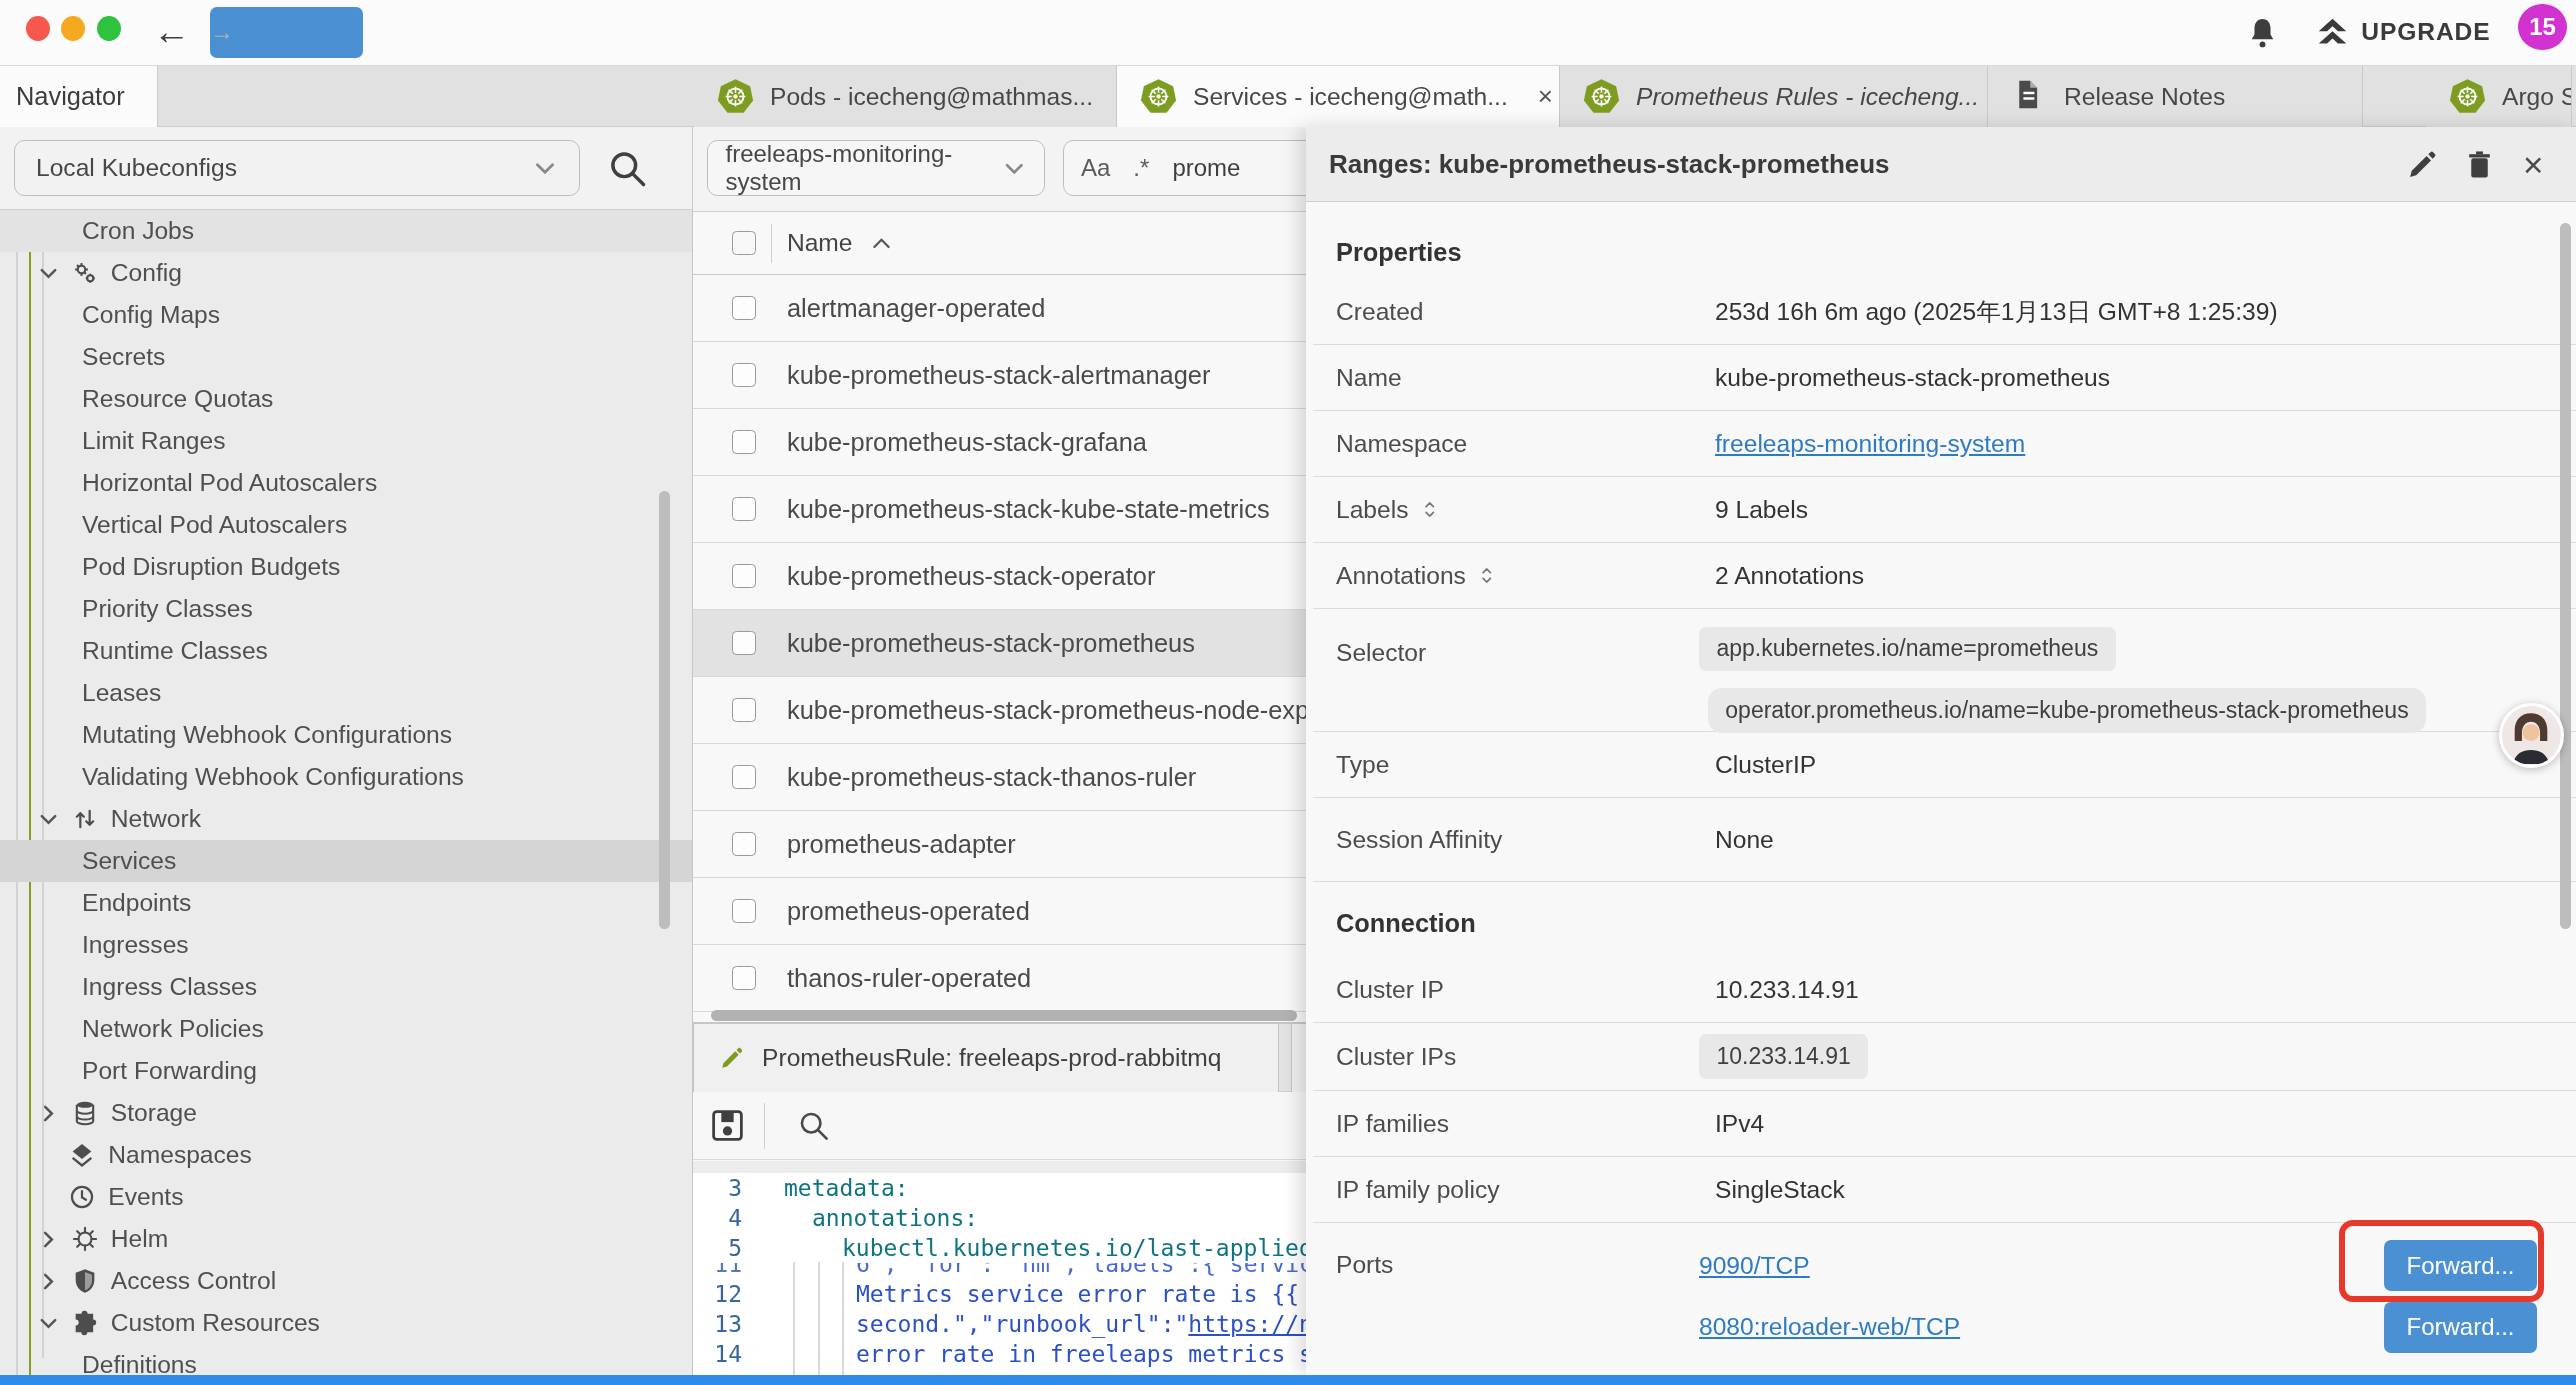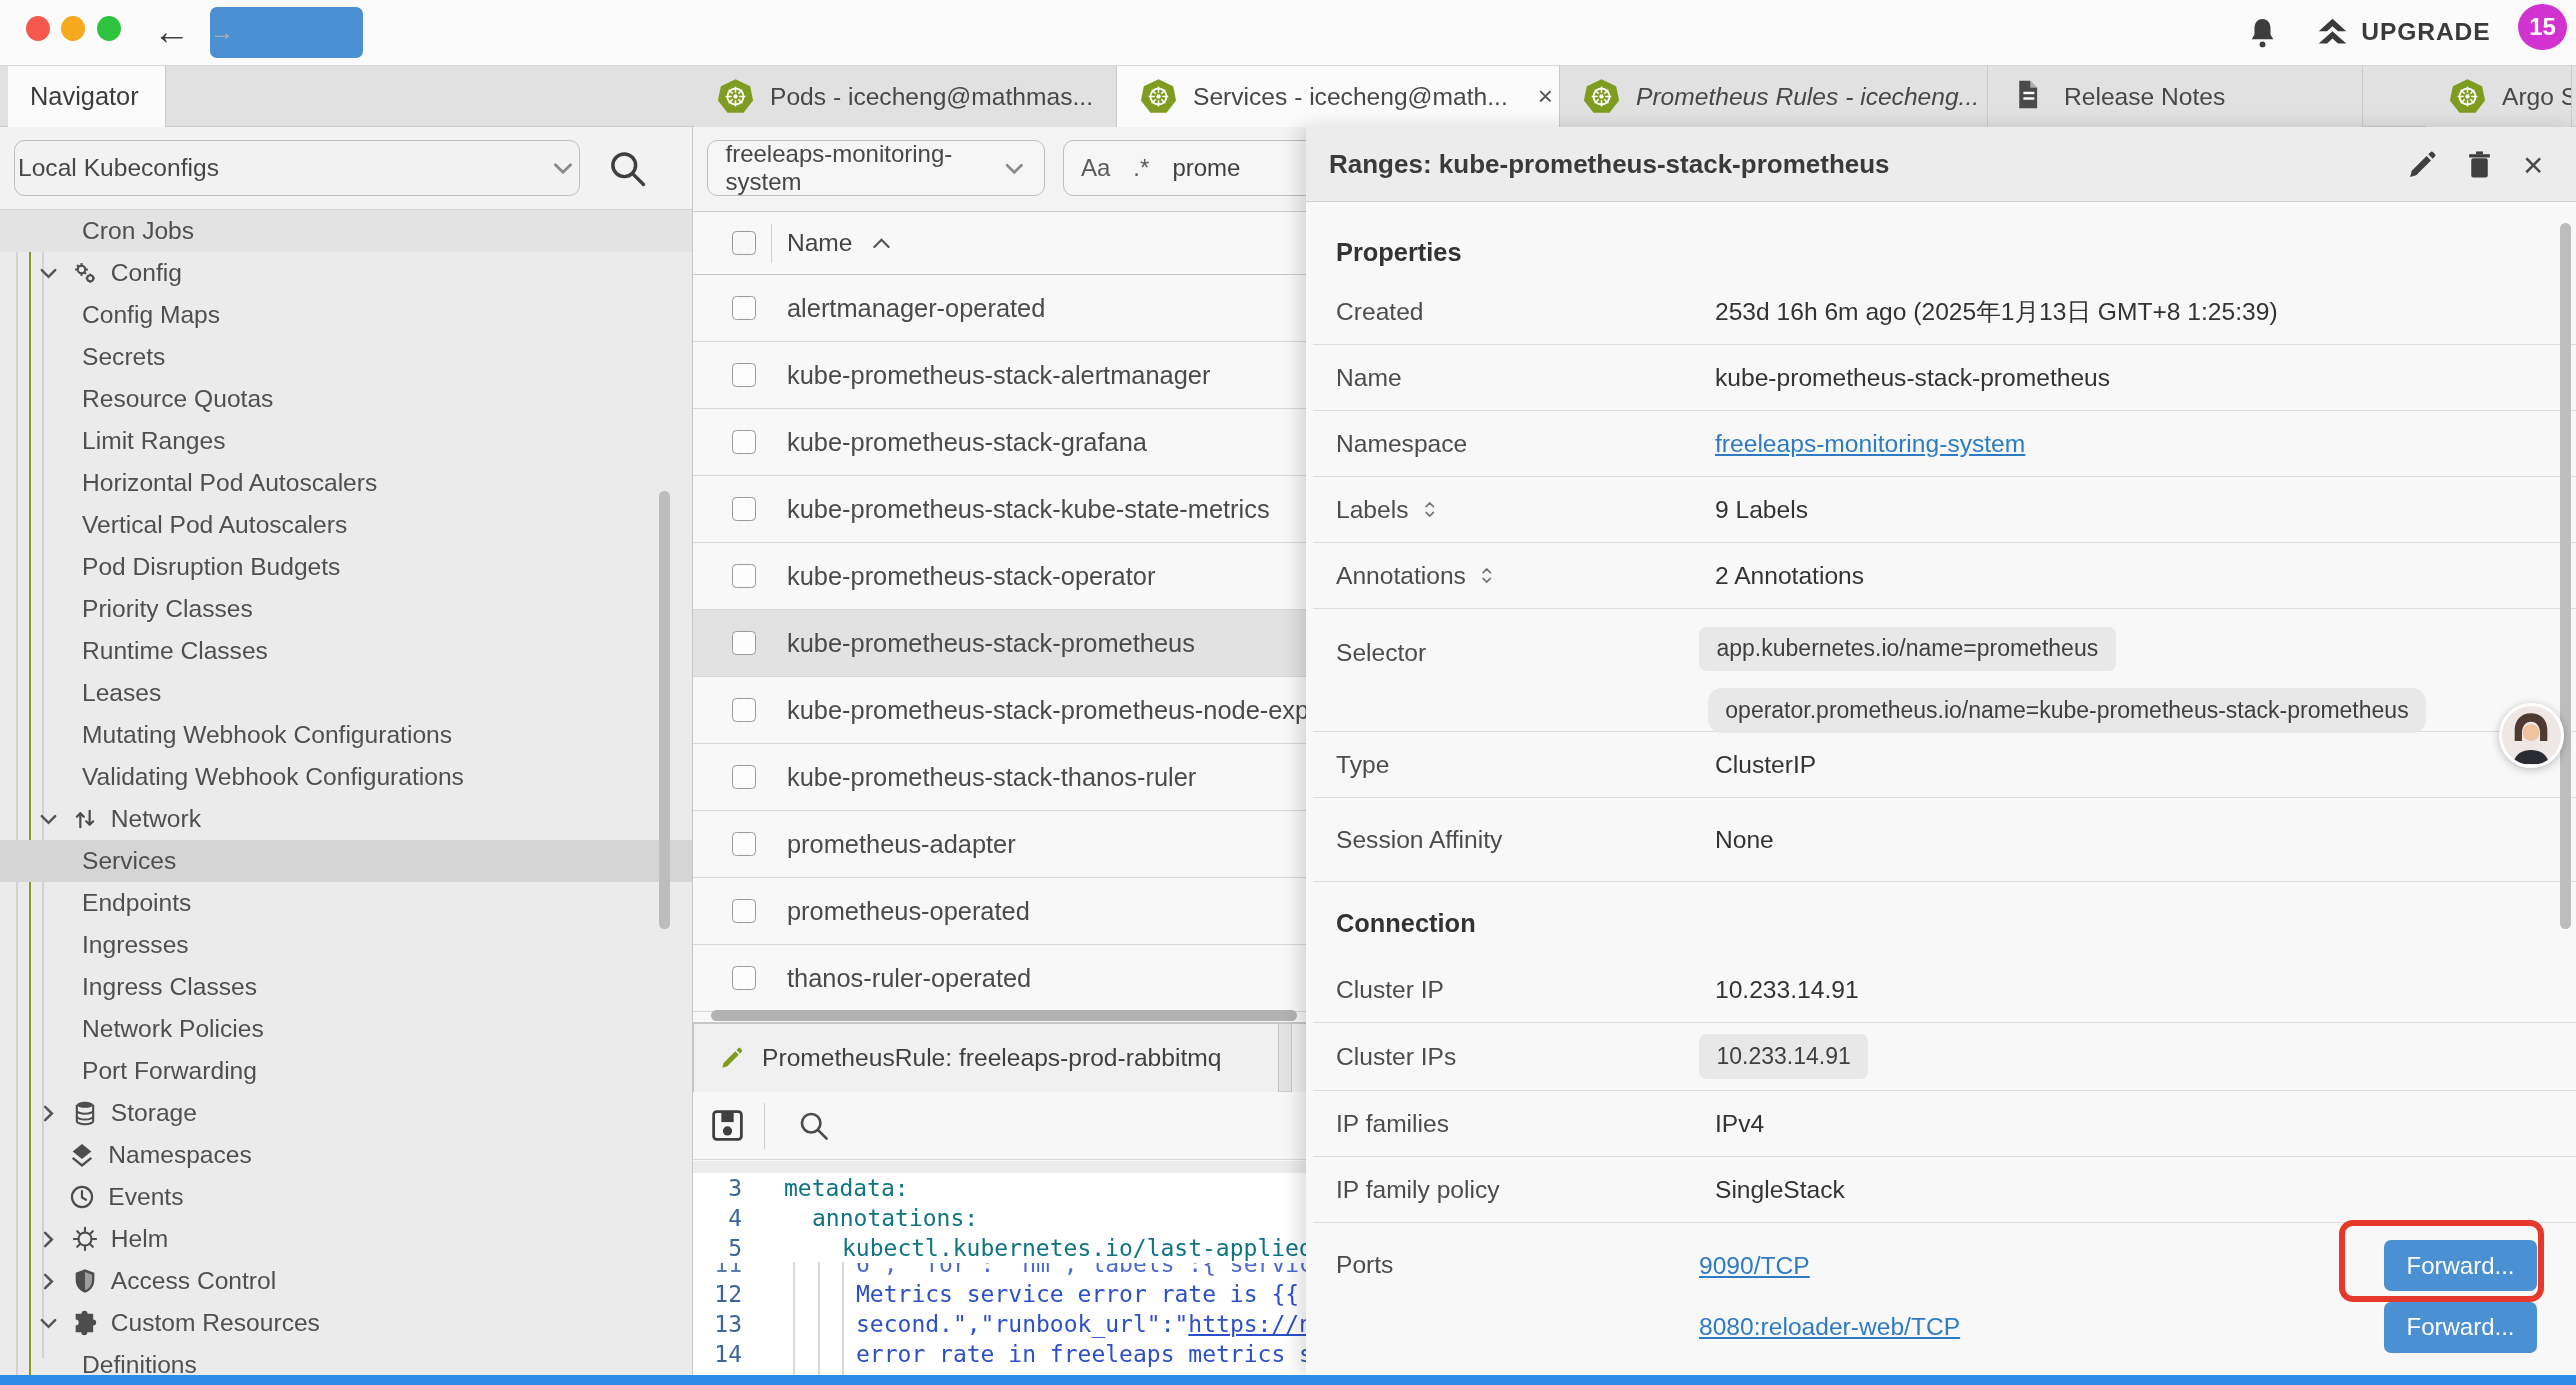--- a/index.html
+++ b/index.html
@@ -12,34 +12,34 @@
   .l-red{background:#f6584e}.l-yellow{background:#f5a91f}.l-green{background:#2fc23f}
   .navarrow{position:absolute;top:7px;font-size:37px;line-height:49px;color:#3f3f3f;}
   .navarrow.fwd{color:#b3b3b3;}
   .bell{position:absolute;left:2245px;top:14px;width:35px;height:39px;}
   .upgrade{position:absolute;left:2316px;top:12.3px;display:flex;align-items:center;gap:12.3px;height:40px;}
   .upgrade .uptxt{font-size:24.6px;font-weight:600;letter-spacing:0.9px;color:#3a3a3a;}
   .badge{position:absolute;left:2518px;top:4.4px;width:49px;height:46px;border-radius:50%;background:#d232cf;
          color:#fff;font-size:24px;font-weight:700;display:flex;align-items:center;justify-content:center;}
   
   .tabstrip{position:absolute;left:0;top:66px;width:2576px;height:61px;background:#e1e1e1;border-bottom:1.8px solid #cccccc;box-sizing:border-box;}
-  .navtab{position:absolute;left:8px;top:0;width:158px;height:61px;background:#fbfbfb;border-right:0.9px solid #cbcbcb;
-          display:flex;align-items:center;padding-left:22px;box-sizing:border-box;font-size:25.4px;color:#3c3c3c;}
+  .navtab{position:absolute;left:0;top:0;width:158px;height:61px;background:#fbfbfb;border-right:0.9px solid #cbcbcb;
+          display:flex;align-items:center;padding-left:16px;box-sizing:border-box;font-size:25.4px;color:#3c3c3c;}
   #doc-tabs{position:absolute;left:694px;top:0;height:61px;display:flex;}
   .dtab{height:61px;display:flex;align-items:center;gap:16px;padding:0 23px;box-sizing:border-box;
         border-right:0.9px solid #c9c9c9;font-size:24.6px;color:#474747;background:#e1e1e1;overflow:hidden;white-space:nowrap;flex:none;}
   .dtab.active{background:#fbfbfb;}
   .dtab.italic .dlbl{font-style:italic;}
   .dtab .k8s{width:37px;height:37px;flex:none;}
   .dtab .closex{margin-left:14px;font-size:26px;color:#555;}
   
   .sidebar{position:absolute;left:0;top:127px;width:693px;height:1248px;background:#ebebeb;border-right:0.9px solid #c6c6c6;box-sizing:border-box;overflow:hidden;}
   .sfilter{position:absolute;left:0;top:0;width:693px;height:83px;background:#f2f2f2;border-bottom:1.8px solid #d2d2d2;box-sizing:border-box;}
   .kubesel{position:absolute;left:14px;top:13px;width:566px;height:56px;border:1.8px solid #bdbdbd;border-radius:10.5px;
-           display:flex;align-items:center;padding:0 3px;box-sizing:border-box;font-size:24.6px;color:#474747;}
+           display:flex;align-items:center;padding:0 21px;box-sizing:border-box;font-size:24.6px;color:#474747;}
   .kubesel .chev{margin-left:auto;}
   .smag{position:absolute;left:605px;top:19px;width:44px;height:44px;}
   .tree{position:absolute;left:0;top:83px;width:693px;}
   .guide{position:absolute;top:83px;bottom:0;width:1.8px;background:#d2d2d2;}
   .guide.olive{background:#8a9b1f;}
   .titem{position:relative;height:42px;display:flex;align-items:center;font-size:24.6px;color:#4f4f4f;white-space:nowrap;}
   .titem.hov{background:#e3e3e3;}
   .titem.sel{background:#d5d5d5;}
   .titem.child{padding-left:82px;}
   .titem.group{padding-left:37px;}

